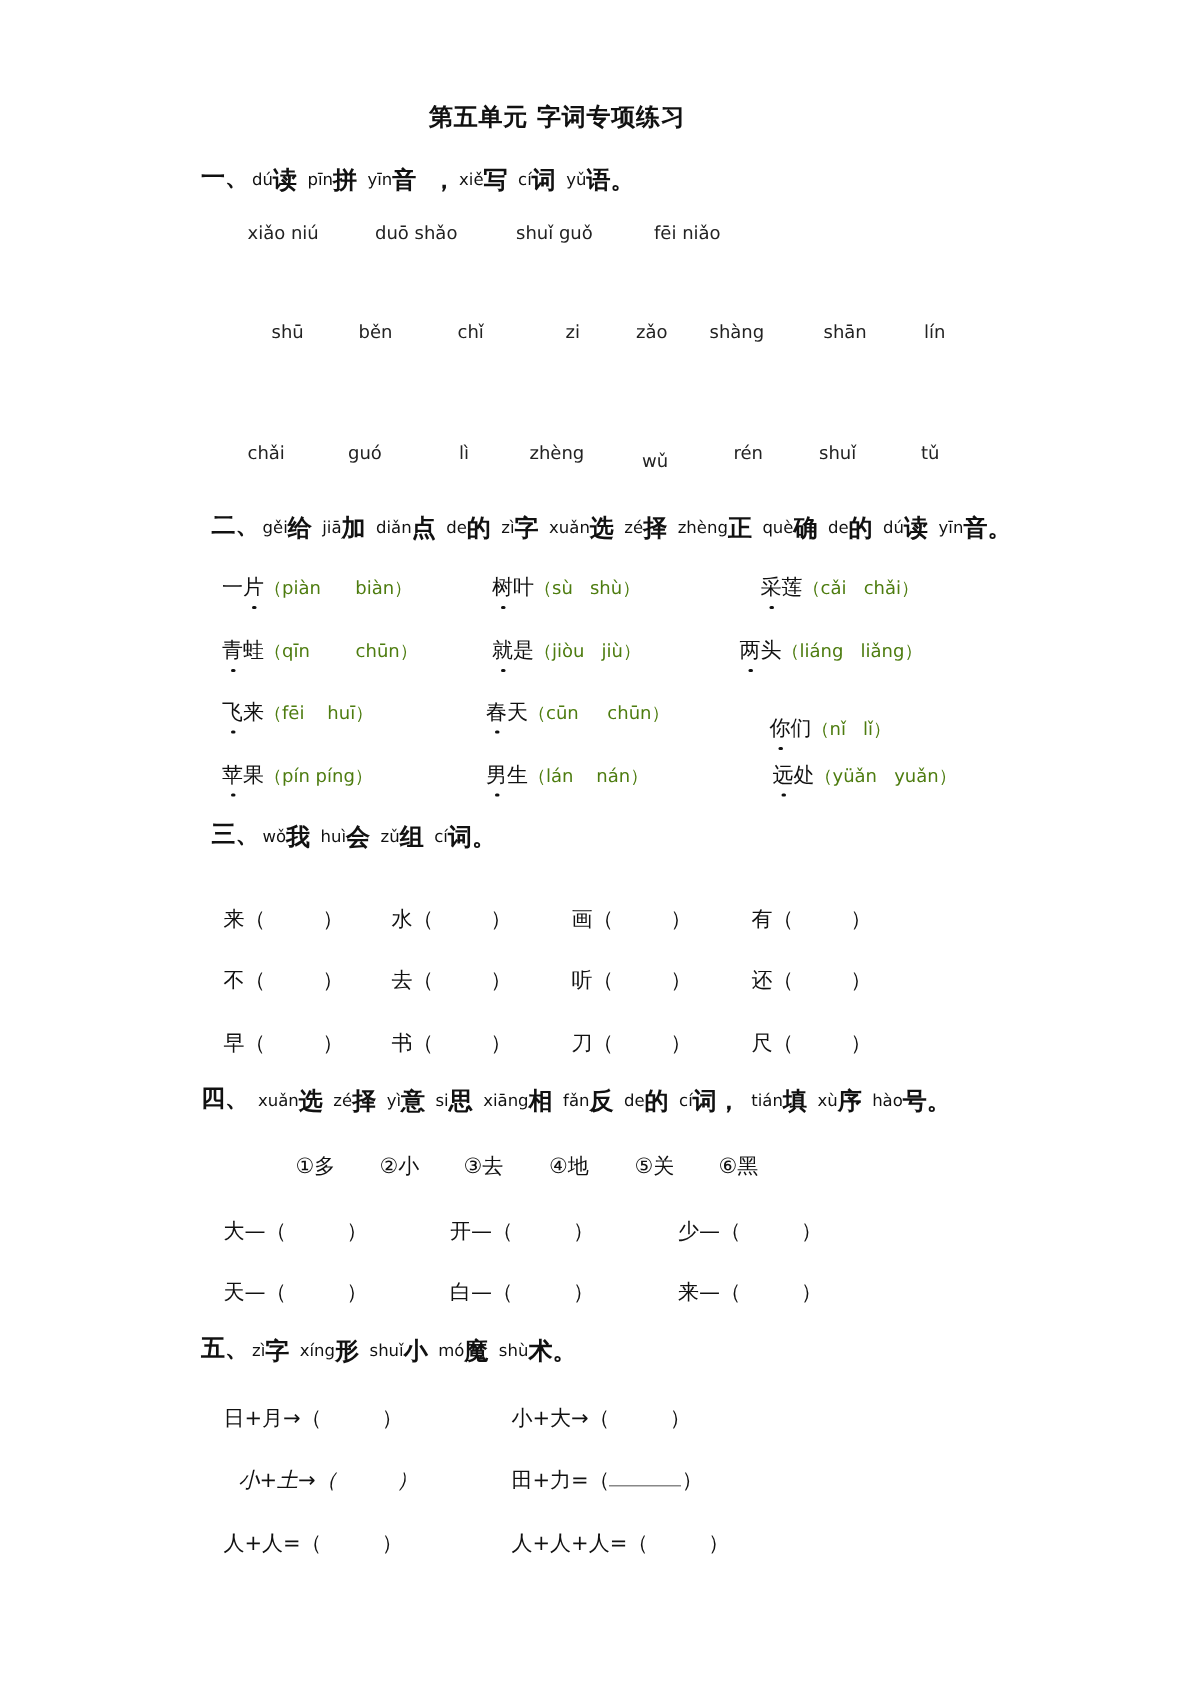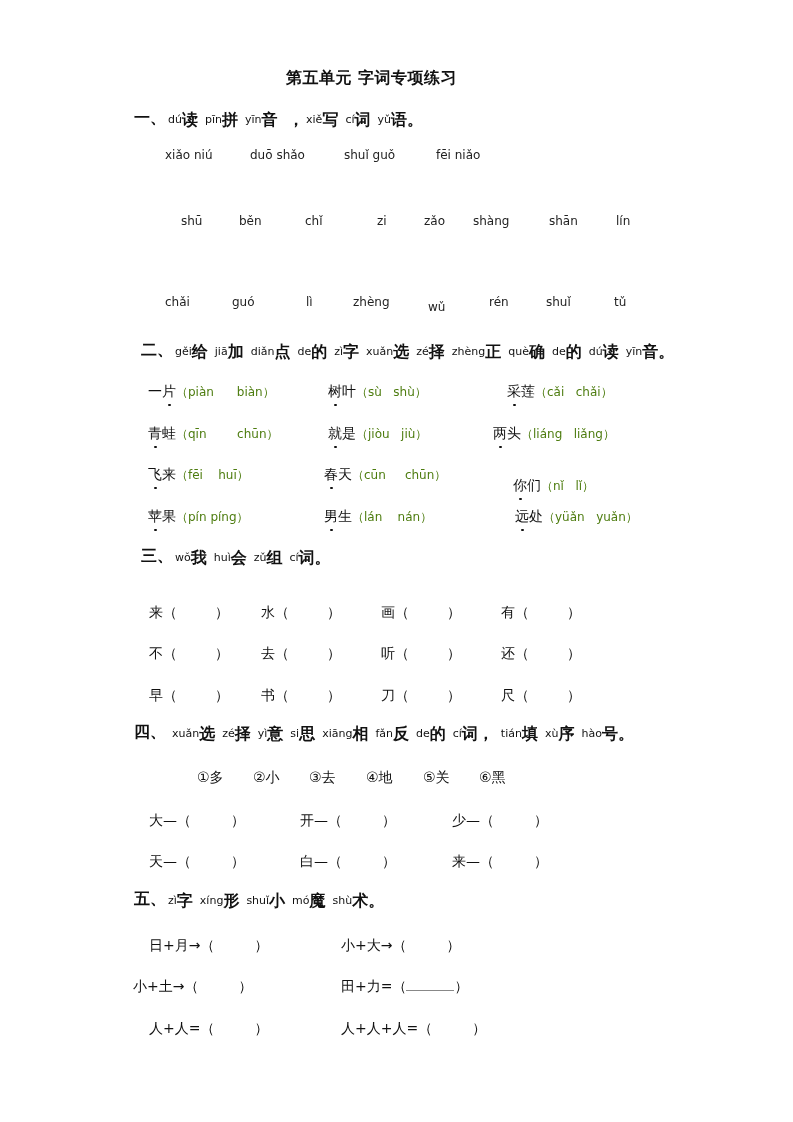--- a/index.html
+++ b/index.html
@@ -315,17 +315,17 @@
     </span>
   <span class="rb">
       <span class="py">shù</span>
       <span class="hz">术。</span>
     </span>
 </div>
 
 <div class="abs item" style="left:149px; top:937px;"><span>日+月→</span>（<span style="display:inline-block;width:40px;"></span>）</div>
 <div class="abs item" style="left:341px; top:937px;"><span>小+大→</span>（<span style="display:inline-block;width:40px;"></span>）</div>
 
-<div class="abs item" style="left:133px; top:978px;"><span>小+土→</span>（<span style="display:inline-block;width:40px;"></span>）</div>
+<div class="abs item" style="left:159px; top:978px;font-style:italic;"><span>小+土→</span>（<span style="display:inline-block;width:40px;"></span>）</div>
 <div class="abs item" style="left:341px; top:978px;"><span>田+力=</span>（<span class="blank-line"></span>）</div>
 
 <div class="abs item" style="left:149px; top:1020px;"><span>人+人=</span>（<span style="display:inline-block;width:40px;"></span>）</div>
 <div class="abs item" style="left:341px; top:1020px;"><span>人+人+人=</span>（<span style="display:inline-block;width:40px;"></span>）</div>
 
 </body></html>

